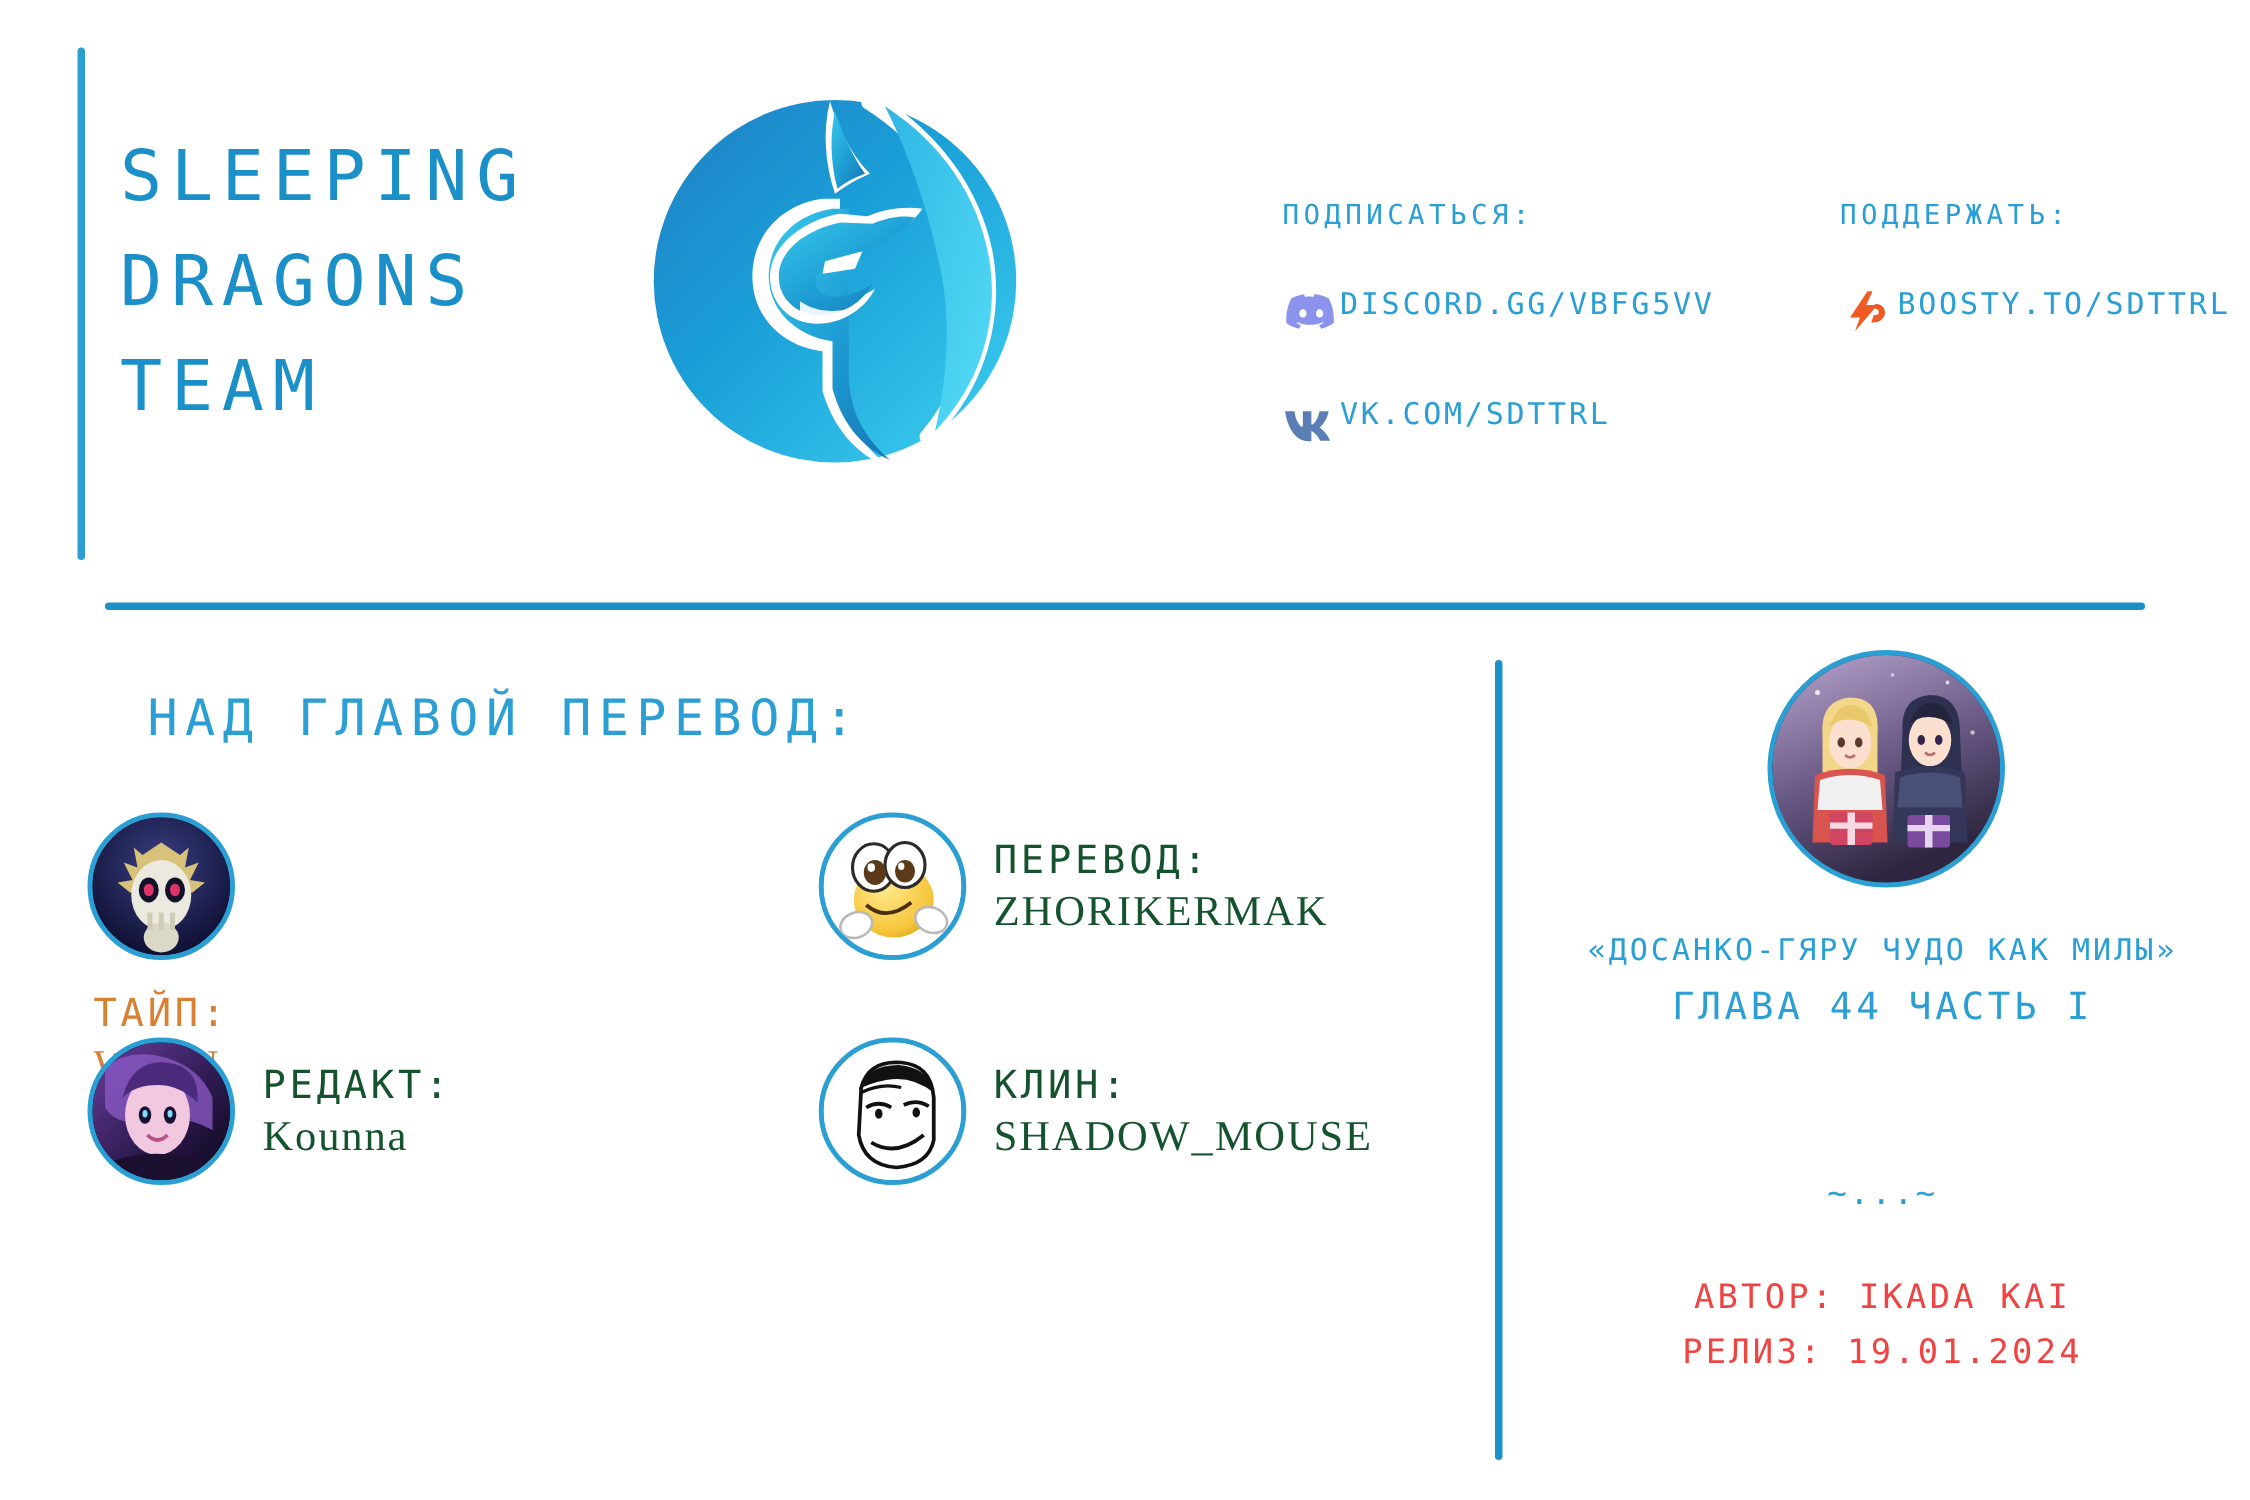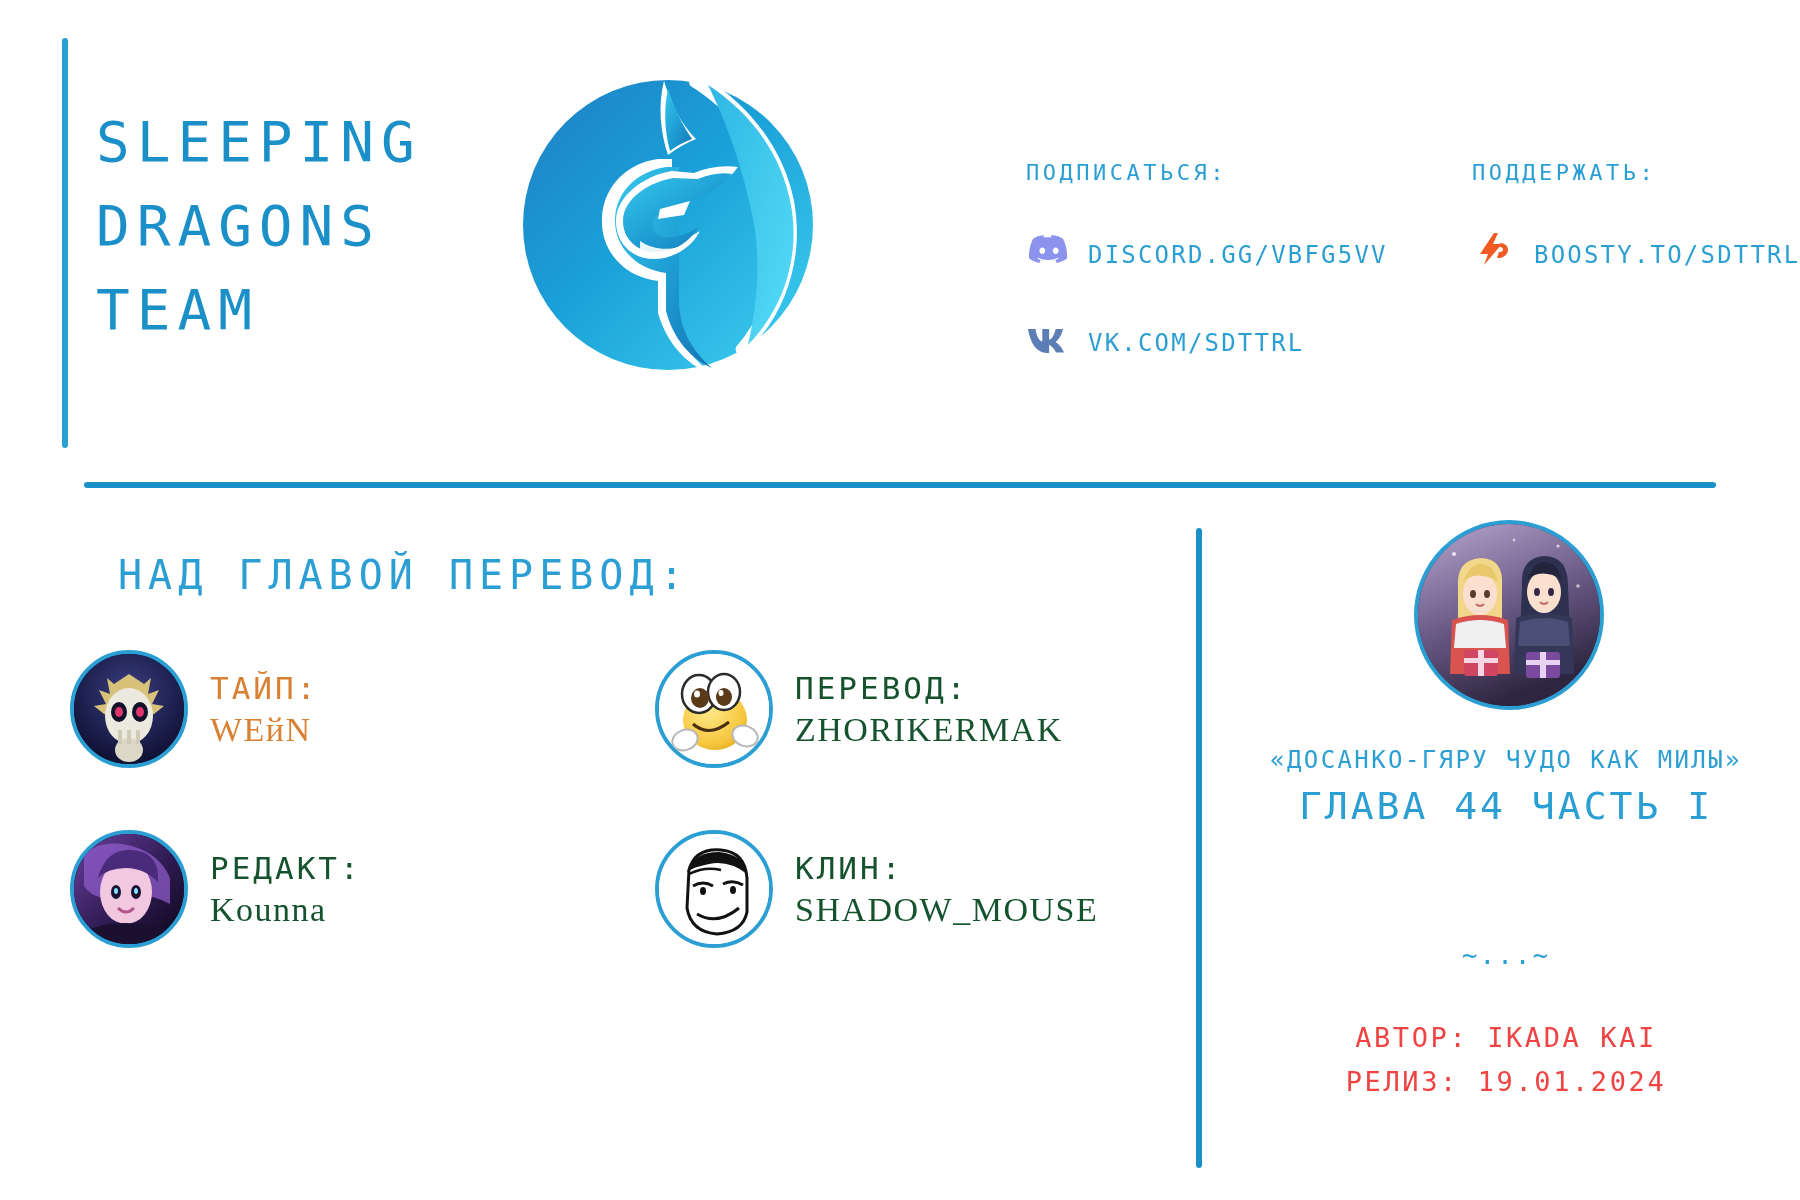--- a/index.html
+++ b/index.html
@@ -66,22 +66,21 @@
   .social-heading {
     color: #2b9fd4;
     font-size: 22px;
     letter-spacing: 3.5px;
     font-family: "DejaVu Sans Mono", monospace;
     white-space: nowrap;
     margin-bottom: 44px;
   }
   .social-row {
     display: flex;
-    align-items: flex-end;
-    gap: 16px;
+    align-items: flex-start;
     margin-bottom: 48px;
     white-space: nowrap;
   }
   .social-row .slabel {
     color: #2b9fd4;
     font-size: 24px;
     letter-spacing: 2.2px;
     font-family: "DejaVu Sans Mono", monospace;
   }
   .sicon { width: 46px; height: 40px; flex: 0 0 auto; display:block; }
@@ -134,21 +133,21 @@
   }
   .credit-name {
     font-size: 34px;
     letter-spacing: 1.5px;
     font-family: Liberation Serif, serif;
     line-height: 42px;
   }
   .orange { color: #d98032; }
   .blue   { color: #14532d; }
 
-  #item-type   { left: 70px;  top: 140px; }
+  #item-type   { left: 70px;  top: 140px; flex-direction: column; }
   #item-edit   { left: 70px;  top: 320px; }
   #item-trans  { left: 655px; top: 140px; }
   #item-clean  { left: 655px; top: 320px; }
 
   
   #right-panel {
     position: absolute;
     left: 1196px; top: 528px;
     width: 523px; height: 660px;
   }
@@ -177,21 +176,21 @@
   #manga-title {
     color: #2b9fd4;
     font-size: 24px;
     letter-spacing: 2.4px;
     font-family: "DejaVu Sans Mono", monospace;
     line-height: 40px;
     white-space: nowrap;
   }
   #manga-chapter {
     color: #2b9fd4;
-    font-size: 38px;
+    font-size: 30px;
     letter-spacing: 3px;
     font-family: "DejaVu Sans Mono", monospace;
     line-height: 52px;
     white-space: nowrap;
   }
   #footer-info {
     position: absolute;
     left: 30px; top: 400px;
     width: 560px;
     text-align: center;

